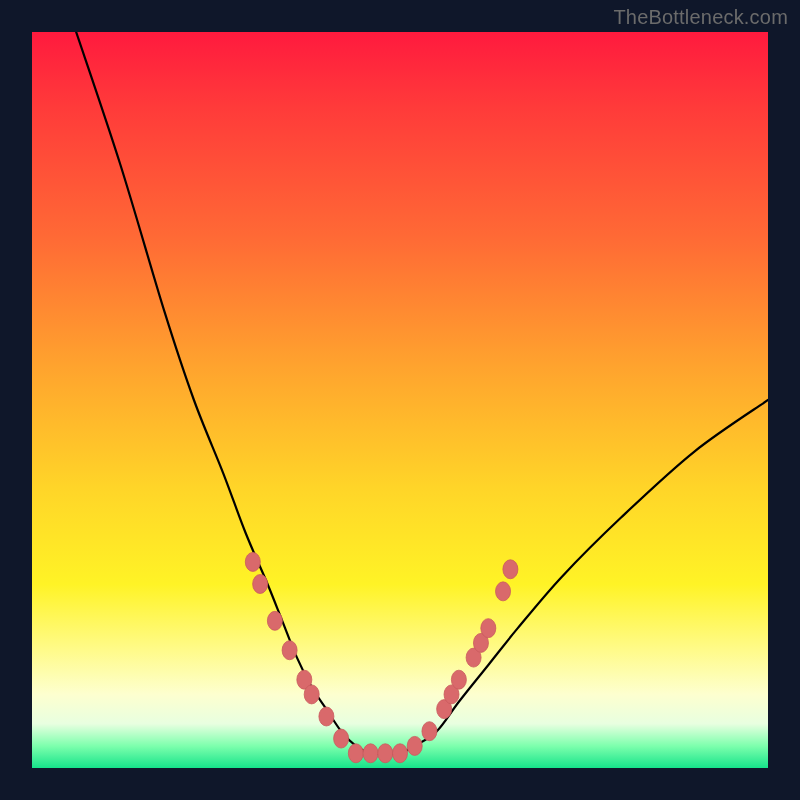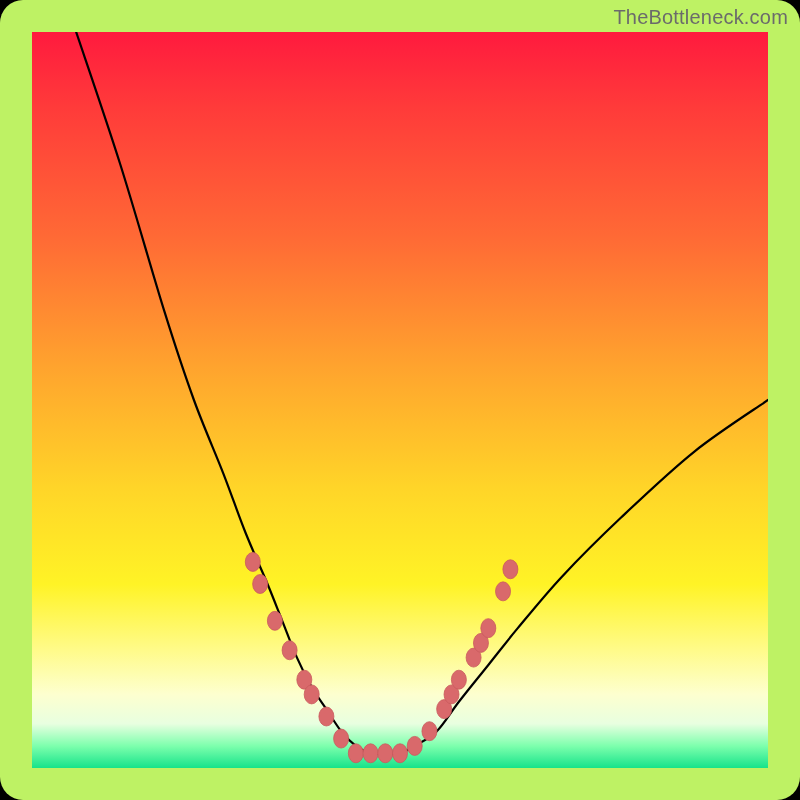--- a/index.html
+++ b/index.html
@@ -10,22 +10,21 @@
     background: #000;
     overflow: hidden;
     font-family: Arial, Helvetica, sans-serif;
   }
   .frame {
     position: absolute;
     left: 0;
     top: 0;
     width: 800px;
     height: 800px;
-    background: #bef264;
-    border-radius: 23px;
+    background: #0f172a;
   }
   .plot {
     position: absolute;
     left: 32px;
     top: 32px;
     width: 736px;
     height: 736px;
     
     background: linear-gradient(
       to bottom,

